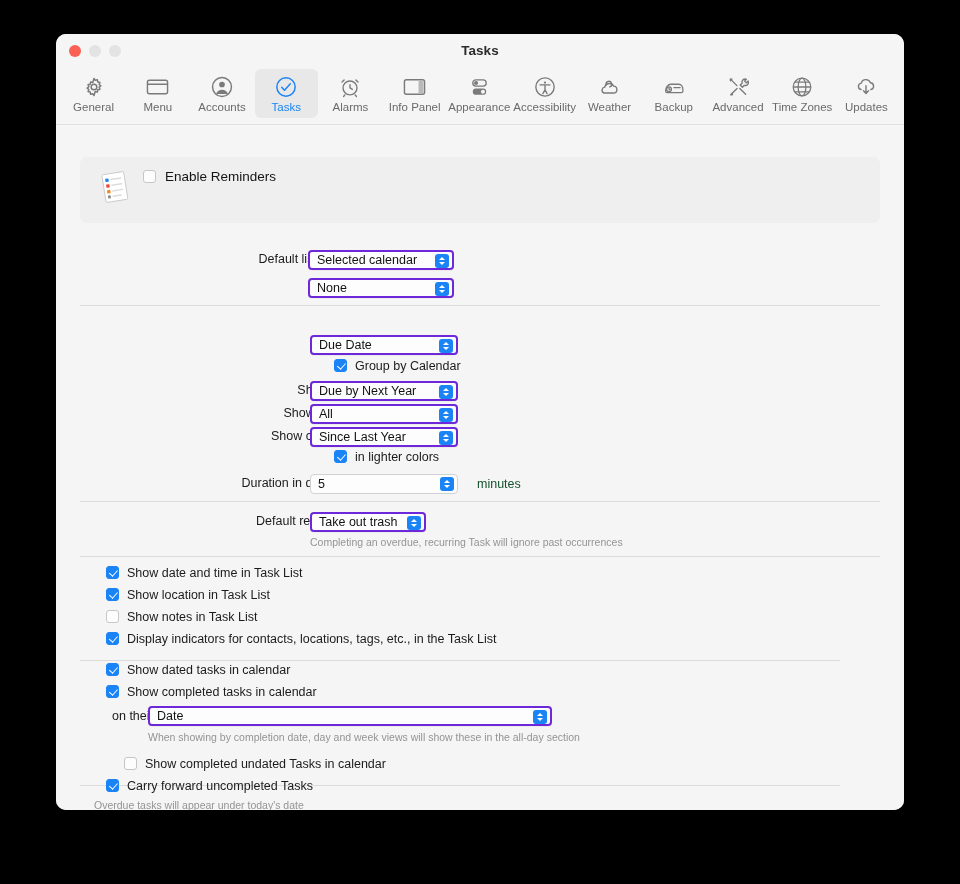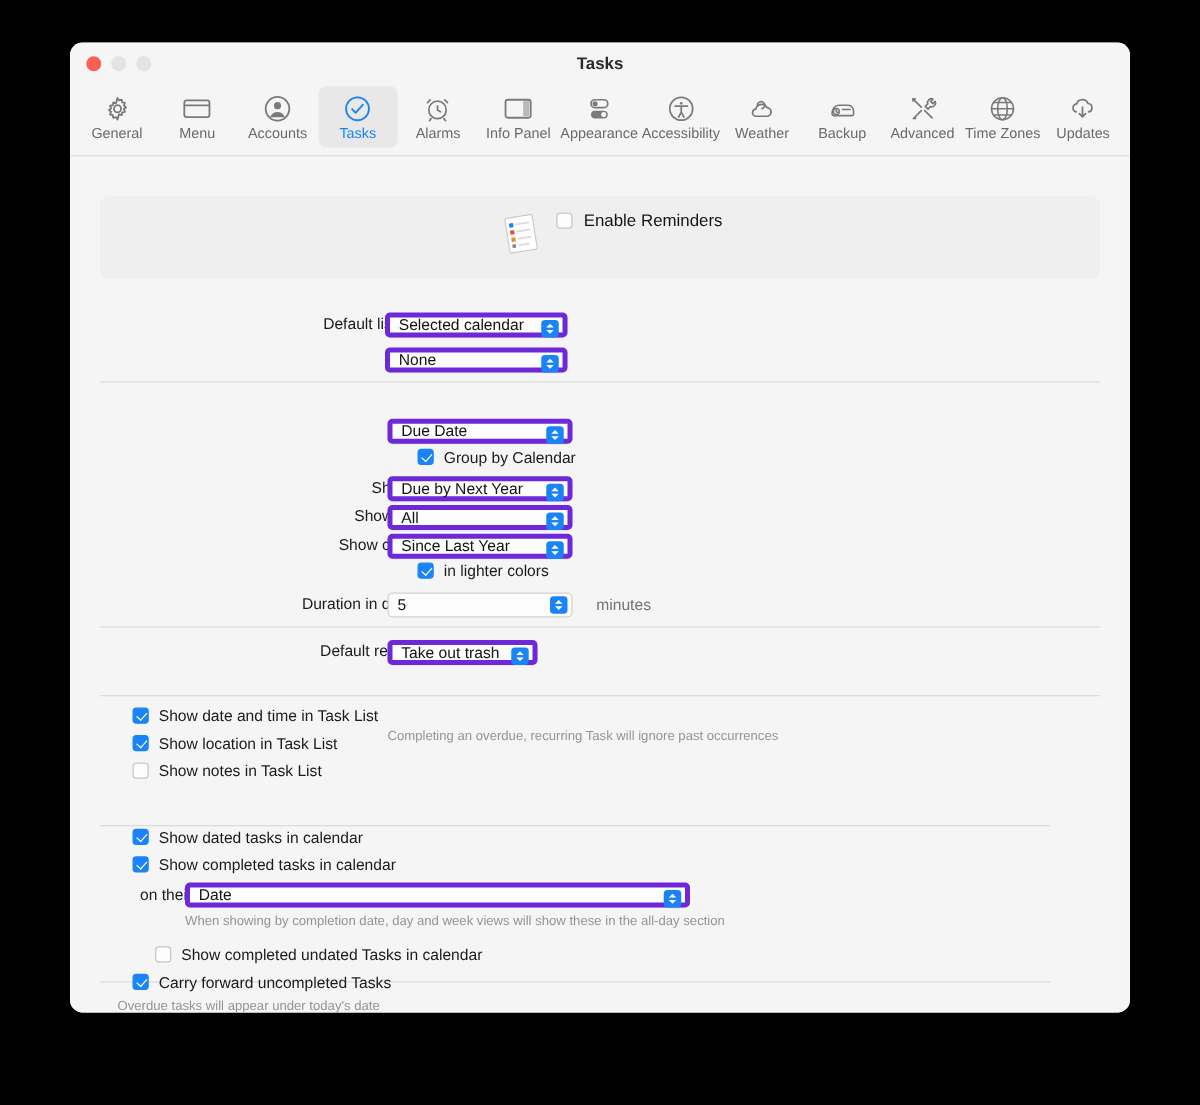--- a/index.html
+++ b/index.html
@@ -87,21 +87,20 @@
   
   #reminders-banner {
     position: absolute;
     left: 24px; top: 32px;
     width: 800px; height: 66px;
     background: #efefef;
     border-radius: 7px;
     display: flex;
     align-items: flex-start;
     padding: 12px 0 0 18px;
-    justify-content: center;
   }
   #reminders-icon { width: 34px; height: 38px; position: relative; flex: none; margin-top: 0px; }
   #rem-text { margin-left: 11px; }
   #rem-row { display: flex; align-items: center; gap: 9px; }
   #rem-title { font-size: 13.5px; color: #141414; }
   #rem-sub {
     margin-top: 7px;
     font-size: 11px;
     color: #8c8c8c;
     margin-left: 1px;
@@ -142,21 +141,21 @@
     font-size: 12.5px;
     color: #1b1b1b;
     white-space: nowrap;
   }
 
   
   .popup {
     position: relative;
     height: 20px;
     background: #fdfdfd;
-    border: 4px solid #6d28d9;
+    border: 2px solid #6d28d9;
     border-radius: 4px;
     box-shadow: 0 0.5px 0.5px rgba(0,0,0,0.08);
     display: flex;
     align-items: center;
     padding: 0 26px 0 7px;
     font-size: 12.5px;
     color: #121212;
     white-space: nowrap;
   }
   .popup .arrows {
@@ -208,21 +207,21 @@
   .stepper .arrows::after {
     content: "";
     position: absolute;
     left: 4px;
     border-left: 3px solid transparent;
     border-right: 3px solid transparent;
   }
   .stepper .arrows::before { top: 3px; border-bottom: 3.2px solid #fff; }
   .stepper .arrows::after  { bottom: 3px; border-top: 3.2px solid #fff; }
 
-  .suffix { margin-left: 9px; font-size: 12.5px; color: #737373; }
+  .suffix { margin-left: 9px; font-size: 12.5px; color: #14532d; }
 
   .sep {
     position: absolute;
     height: 1px;
     background: #dcdcdc;
   }
 
   .cbrow {
     position: absolute;
     display: flex;
@@ -497,36 +496,40 @@
 
     <div class="sep" style="left:24px; top:376px; width:800px;"></div>
 
     <div class="frow" style="left:24px; top:389px; width:322px; justify-content:flex-end;">
       <span class="flabel">Default regeneration style:</span>
     </div>
     <div class="popup auto" style="position:absolute; left:254px; top:387px;">
       <span>Take out trash</span>
       <span class="arrows"></span>
     </div>
-    <div class="hint" style="left:254px; top:411px;margin-top:47px;">Completing an overdue, recurring Task will ignore past occurrences</div>
+    <div class="hint" style="left:254px; top:411px;">Completing an overdue, recurring Task will ignore past occurrences</div>
 
     <div class="sep" style="left:24px; top:431px; width:800px;"></div>
 
     <div class="cbrow" style="left:26px; top:441px;align-items:center;">
       <span class="cb on"></span>
       <span>Show date and time in Task List</span>
     </div>
     <div class="cbrow" style="left:26px; top:463px;">
       <span class="cb on"></span>
       <span>Show location in Task List</span>
     </div>
     <div class="cbrow" style="left:26px; top:485px;">
       <span class="cb off"></span>
       <span>Show notes in Task List</span>
     </div>
+    <div class="cbrow" style="left:26px; top:507px;">
+      <span class="cb on"></span>
+      <span>Display indicators for contacts, locations, tags, etc., in the Task List</span>
+    </div>
 
     <div class="sep" style="left:24px; top:535px; width:760px;"></div>
 
     <div class="cbrow" style="left:26px; top:538px;">
       <span class="cb on"></span>
       <span>Show dated tasks in calendar</span>
     </div>
     <div class="cbrow" style="left:26px; top:560px;">
       <span class="cb on"></span>
       <span>Show completed tasks in calendar</span>

